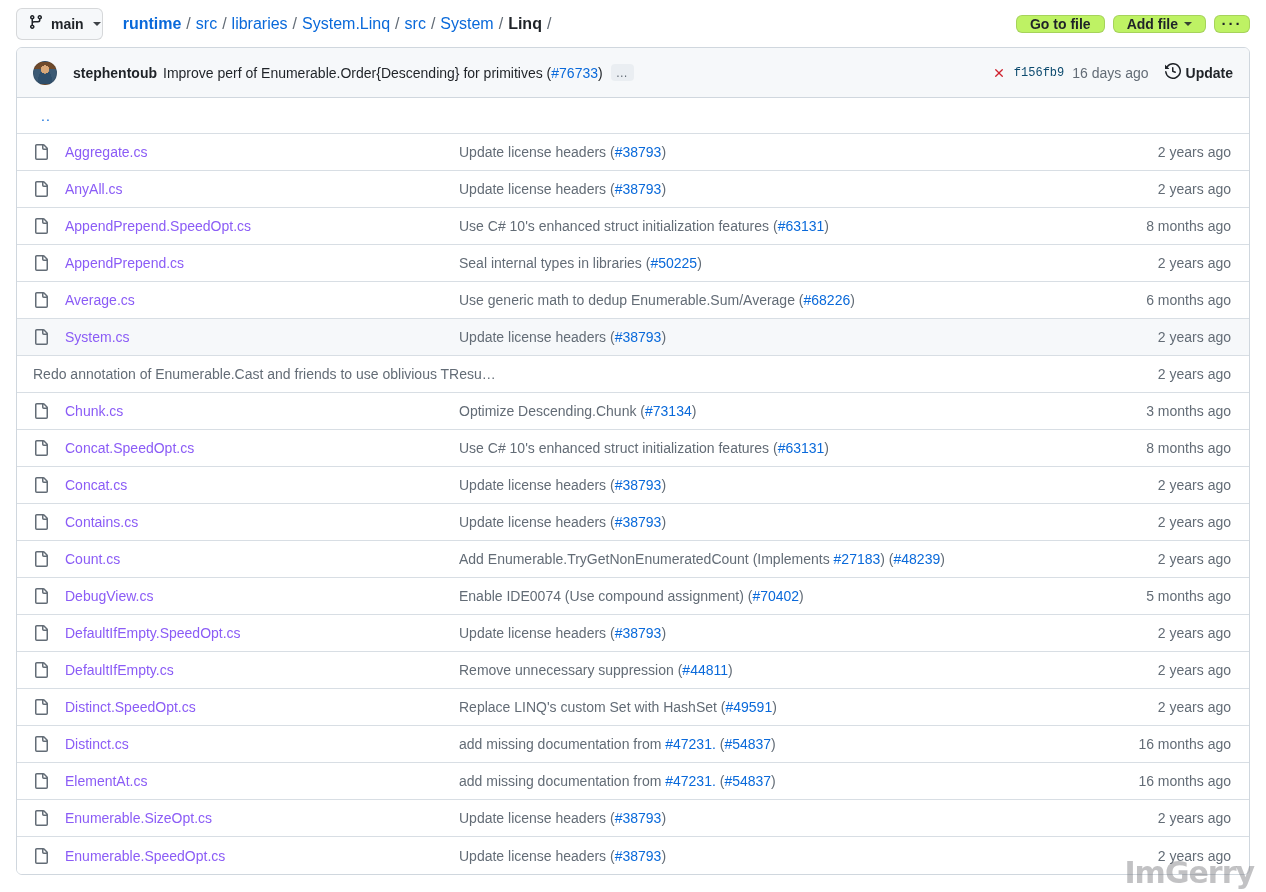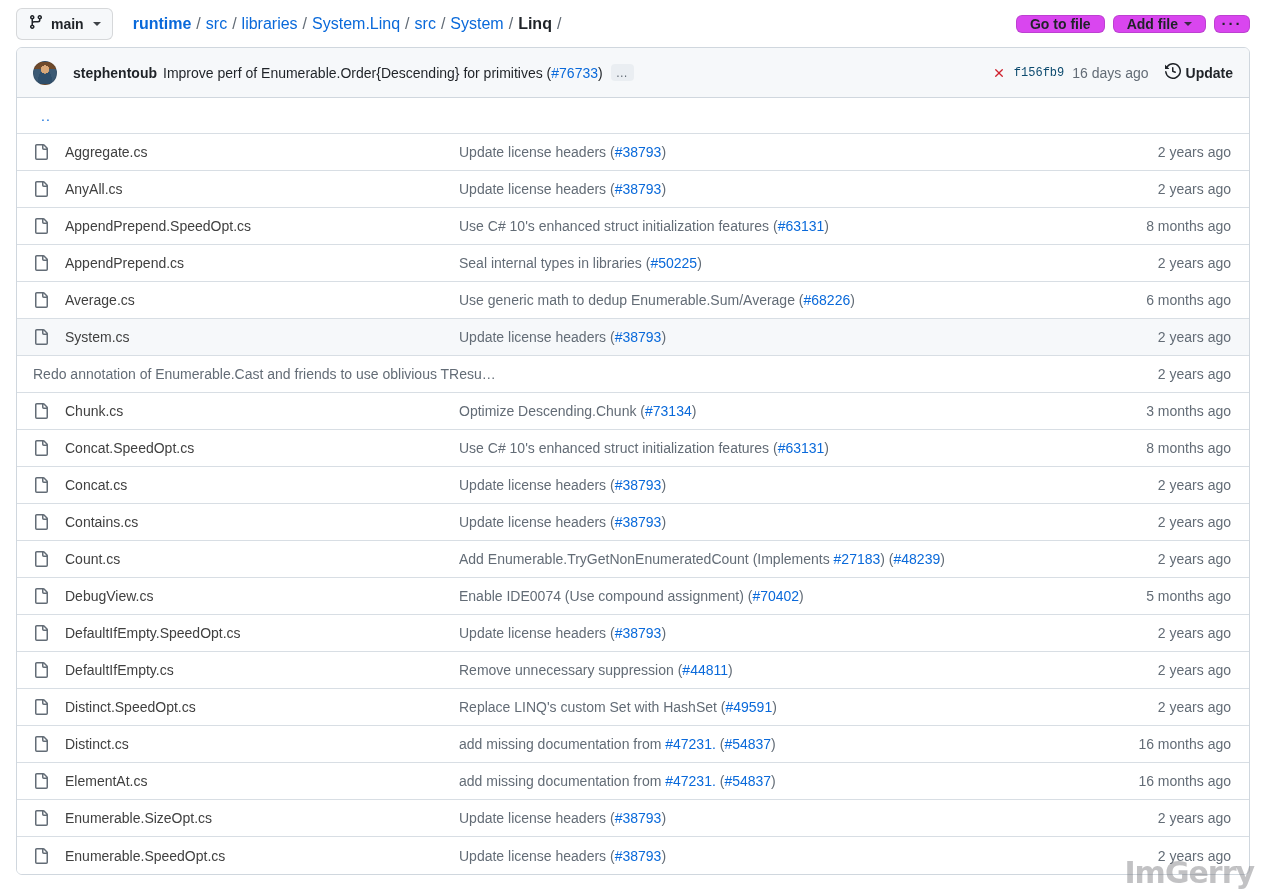--- a/index.html
+++ b/index.html
@@ -18,21 +18,21 @@
     display: flex;
     align-items: center;
     height: 47px;
     padding: 0 16px;
   }
   .branch-btn {
     display: inline-flex;
     align-items: center;
     gap: 7px;
     height: 32px;
-    padding: 0 11px 0 11px;
+    padding: 0 1px 0 11px;
     border: 1px solid rgba(31,35,40,0.15);
     border-radius: 6px;
     background: #f6f8fa;
     font-size: 14px;
     font-weight: 600;
     color: #1f2328;
     cursor: pointer;
     white-space: nowrap;
   }
   .branch-btn .caret {
@@ -76,21 +76,21 @@
   }
   .btn {
     display: inline-flex;
     align-items: center;
     justify-content: center;
     gap: 6px;
     height: 18px;
     padding: 0 13px;
     border: 1px solid rgba(31,35,40,0.15);
     border-radius: 6px;
-    background: #d946ef;
+    background: #bef264;
     font-size: 14px;
     font-weight: 600;
     color: #1f2328;
     cursor: pointer;
     white-space: nowrap;
   }
   .btn .caret {
     width: 0; height: 0;
     border-left: 4px solid transparent;
     border-right: 4px solid transparent;
@@ -234,21 +234,21 @@
 
   .cell-name {
     display: flex;
     align-items: center;
     gap: 16px;
     width: 426px;
     flex: 0 0 426px;
     min-width: 0;
   }
   .fname {
-    color: #404040;
+    color: #8b5cf6;
     font-size: 14px;
     text-decoration: none;
     cursor: pointer;
     white-space: nowrap;
     overflow: hidden;
     text-overflow: ellipsis;
   }
   .cell-msg {
     flex: 1 1 auto;
     min-width: 0;

